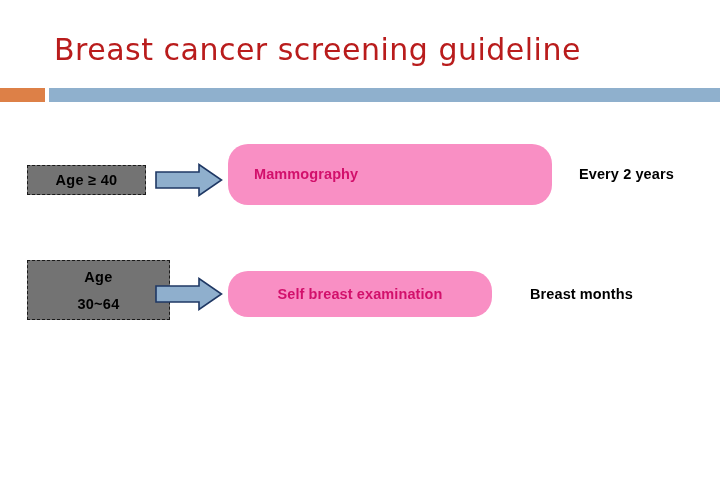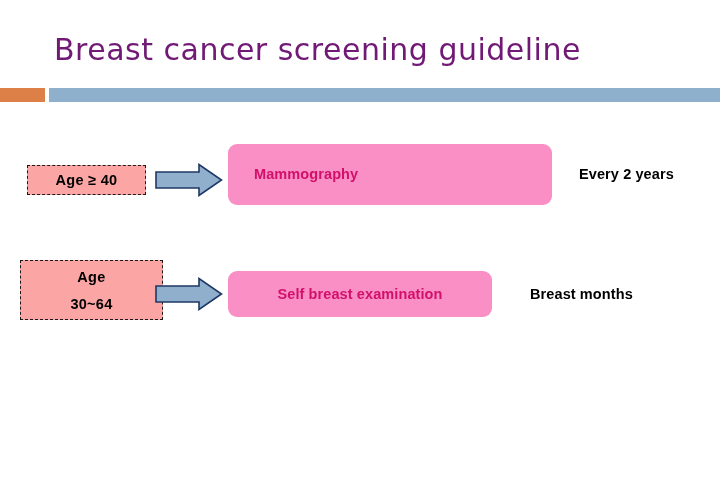--- a/index.html
+++ b/index.html
@@ -18,21 +18,21 @@
 
   
   .slide-title {
     position: absolute;
     left: 54px;
     top: 32px;
     font-family: "DejaVu Sans", sans-serif;
     font-size: 30px;
     font-weight: 400;
     letter-spacing: 0.5px;
-    color: #701a75;
+    color: #b91c1c;
     white-space: nowrap;
     text-align: center;
   }
 
   
   .divider {
     position: absolute;
     top: 88px;
     height: 14px;
   }
@@ -53,60 +53,60 @@
     left: 0;
     width: 720px;
   }
   .row-1 { top: 144px; }
   .row-2 { top: 258px; }
 
   
   .age-box {
     position: absolute;
     border: 1.5px dashed #1a1a1a;
-    background: #fca5a5;
+    background: #737373;
     box-sizing: border-box;
     display: flex;
     flex-direction: column;
     align-items: center;
     justify-content: center;
     font-size: 14.5px;
     font-weight: bold;
     color: #000000;
     letter-spacing: 0.3px;
   }
   .age-box-1 {
     left: 27px;
     top: 21px;
     width: 119px;
     height: 30px;
   }
   .age-box-2 {
-    left: 20px;
+    left: 27px;
     top: 2px;
     width: 143px;
     height: 60px;
     gap: 11px;
   }
 
   
   .arrow {
     position: absolute;
     width: 68px;
     height: 34px;
   }
   .arrow-1 { left: 155px; top: 19px; }
   .arrow-2 { left: 155px; top: 19px; }
   .arrow svg { display: block; }
 
   
   .pink-box {
     position: absolute;
     background: #F98FC4;
-    border-radius: 9px;
+    border-radius: 20px;
     box-sizing: border-box;
     display: flex;
     flex-direction: column;
     justify-content: center;
     color: #D2106B;
     font-size: 14.5px;
     font-weight: bold;
     letter-spacing: 0.1px;
     line-height: 1.42;
   }

